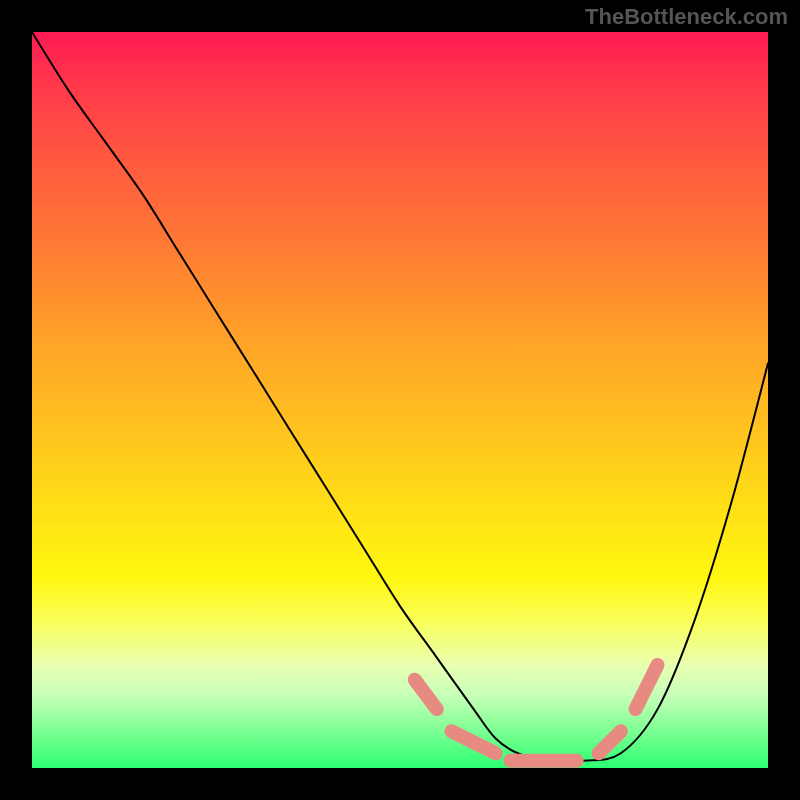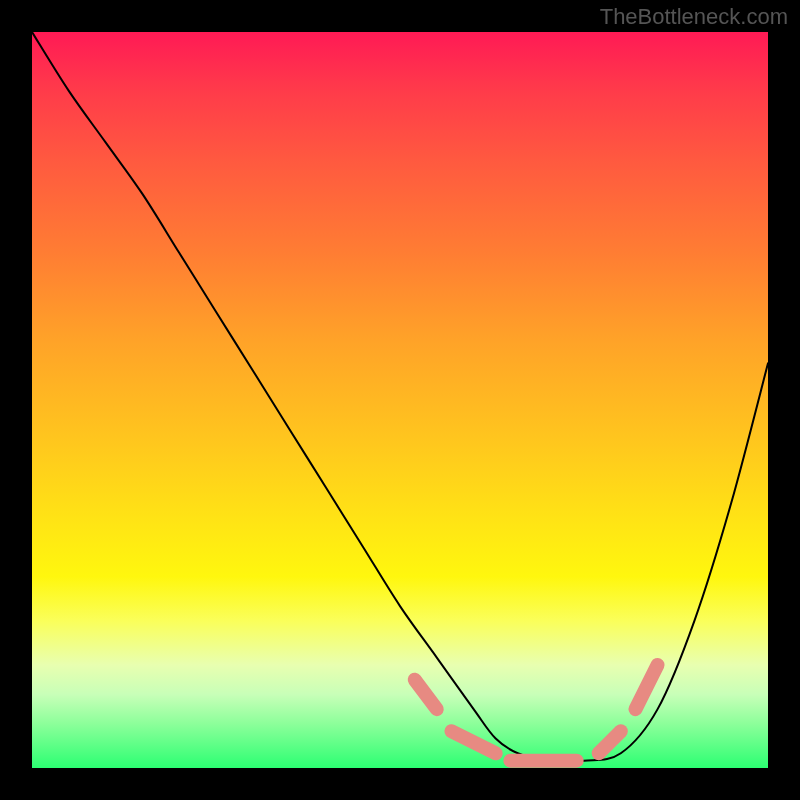--- a/index.html
+++ b/index.html
@@ -10,21 +10,21 @@
     position: relative;
     overflow: hidden;
     font-family: Arial, Helvetica, sans-serif;
   }
   .watermark {
     position: absolute;
     top: 4px;
     right: 12px;
     color: #555;
     font-size: 22px;
-    font-weight: 400;
+    font-weight: 700;
     z-index: 3;
     user-select: none;
   }
   .plot-area {
     position: absolute;
     left: 32px;
     top: 32px;
     width: 736px;
     height: 736px;
     overflow: hidden;

